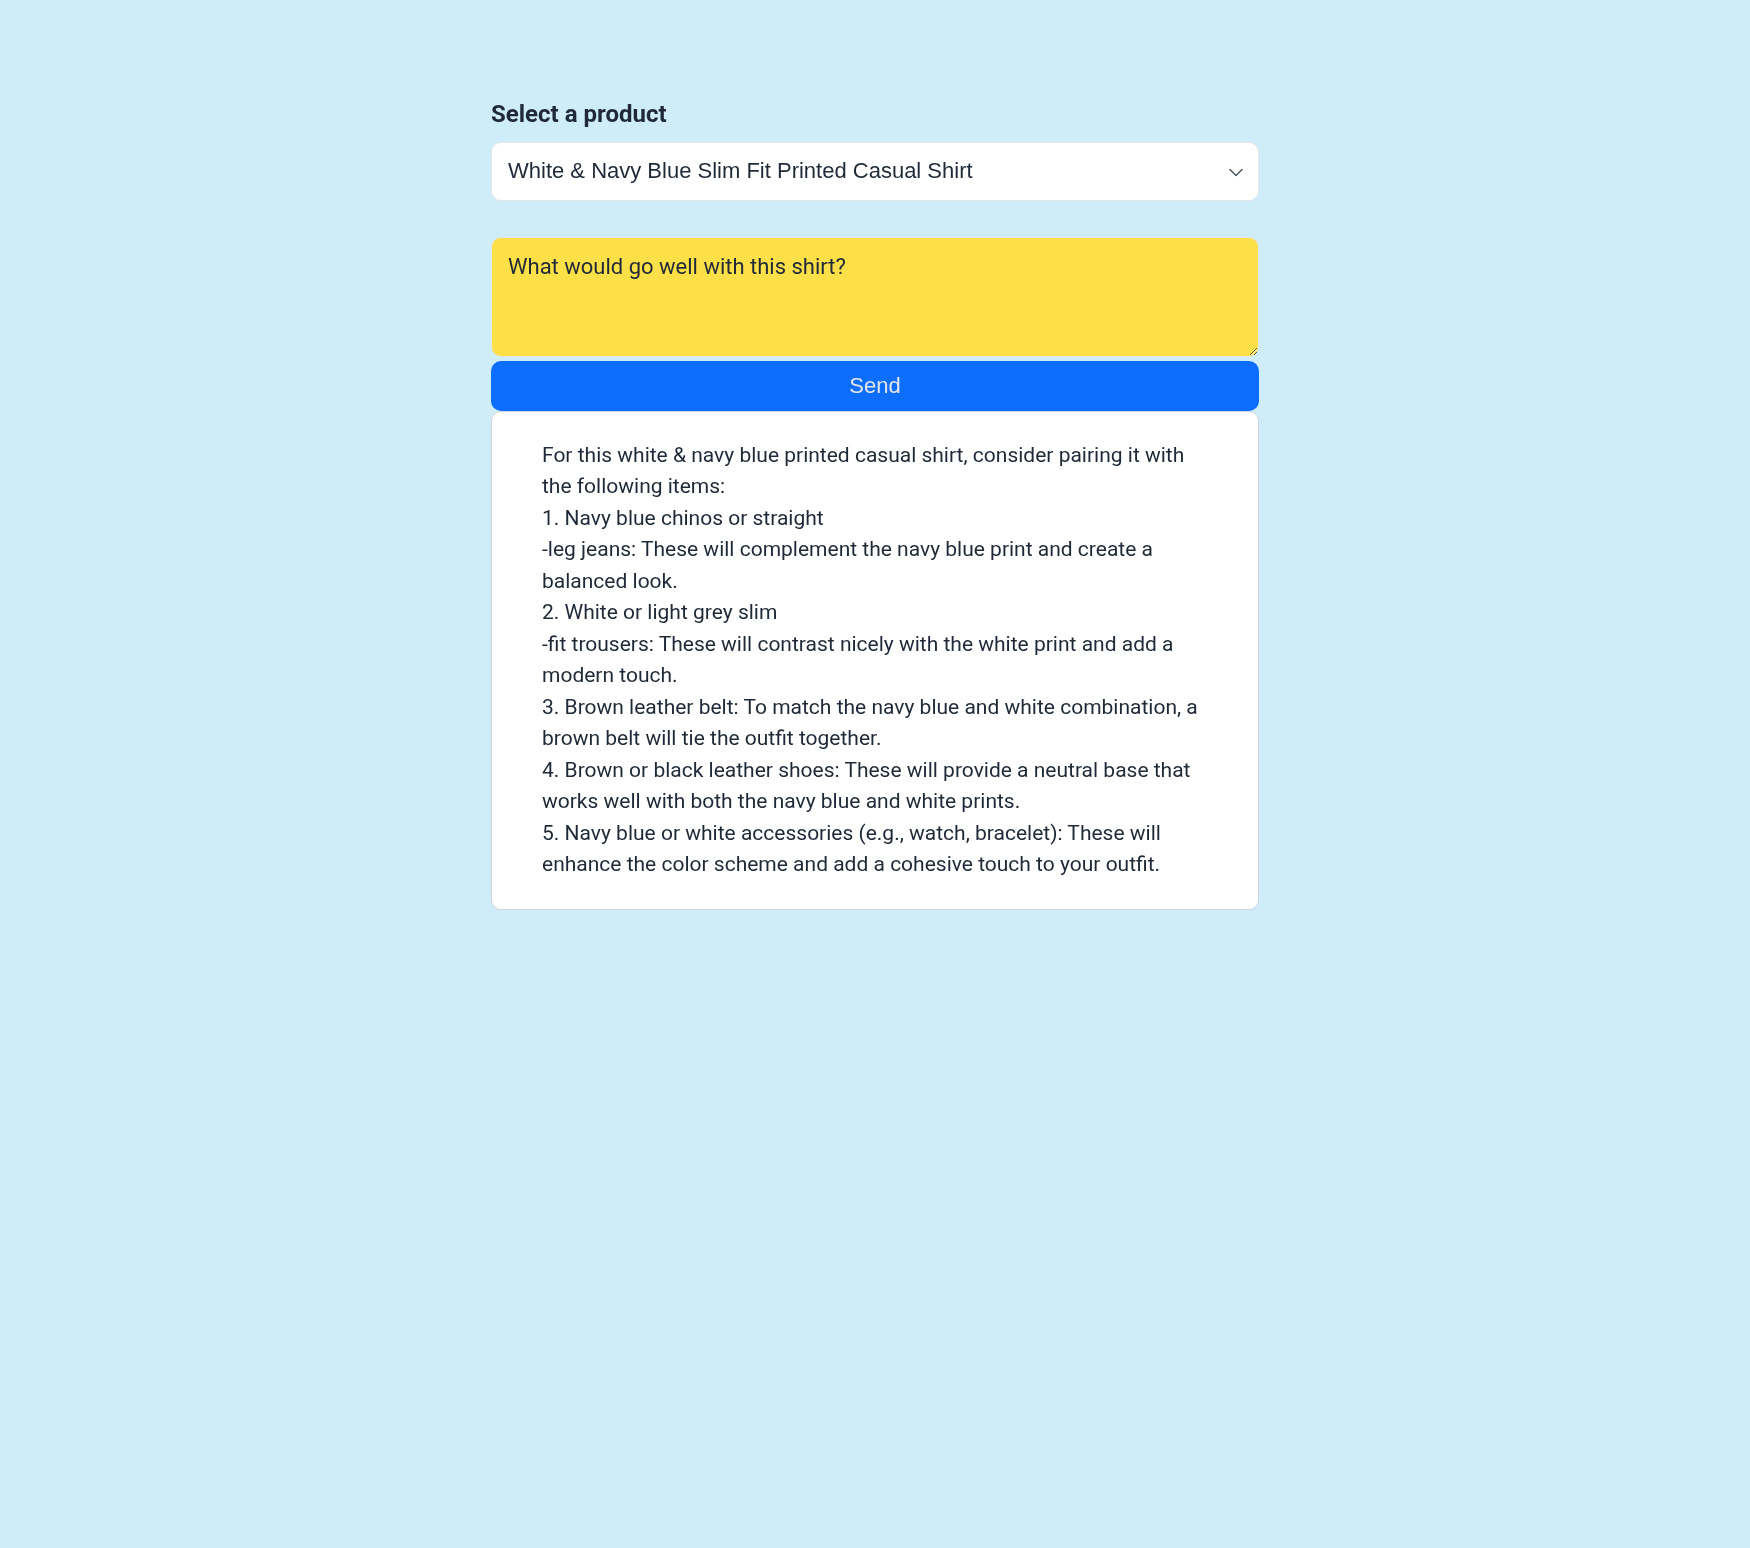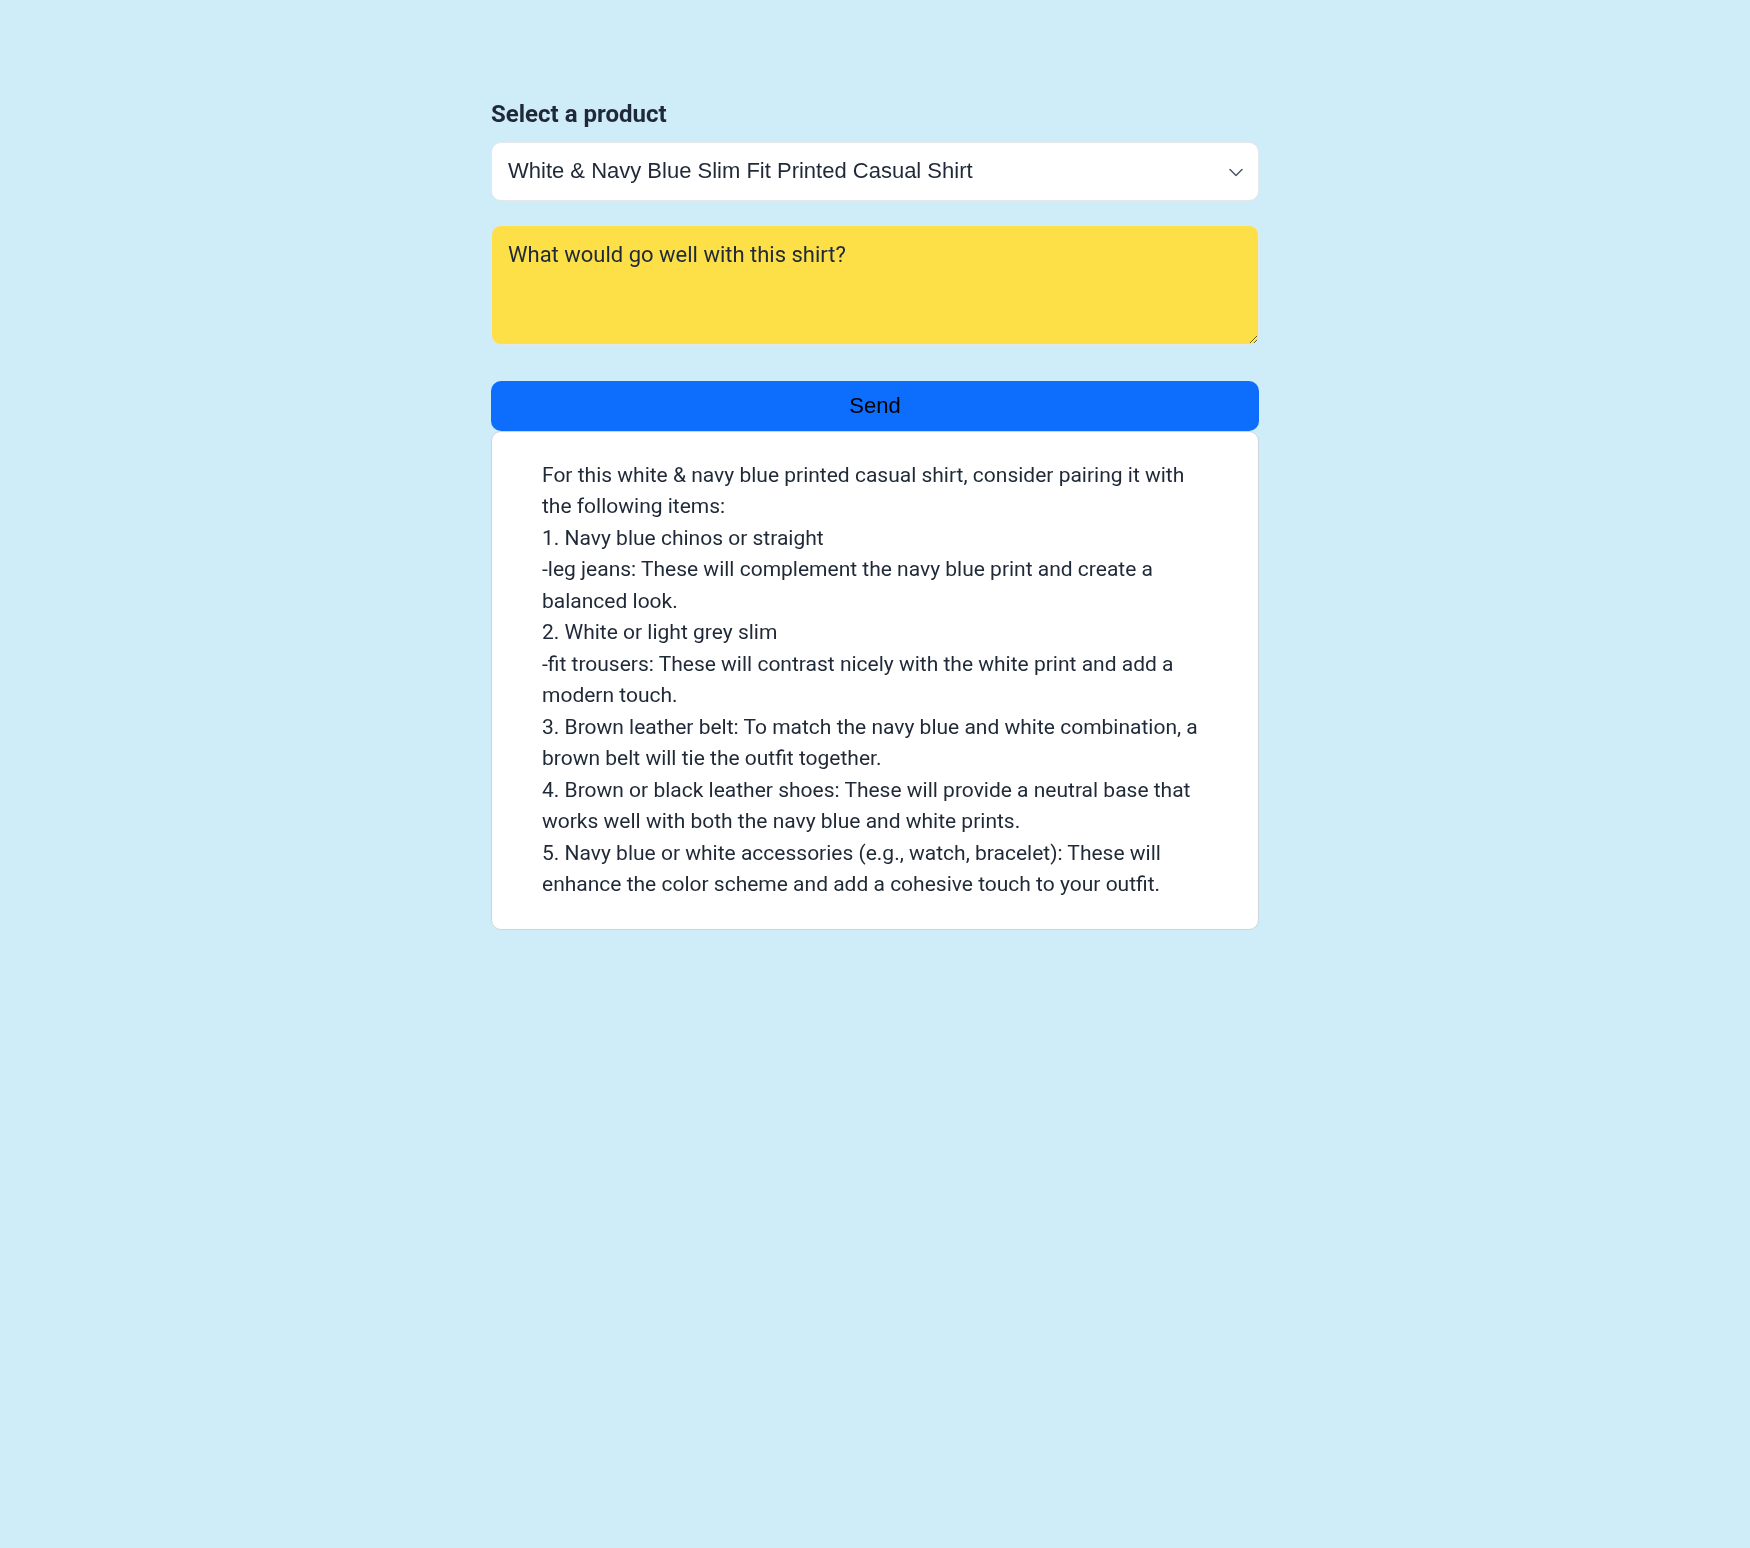--- a/index.html
+++ b/index.html
@@ -20,21 +20,21 @@
       padding: 0 16px;
     }
     .label {
       font-size: 24px;
       font-weight: 700;
       color: #1f2937;
       margin-bottom: 14px;
     }
     .select-wrap {
       position: relative;
-      margin-bottom: 24px;
+      margin-bottom: 36px;
       text-decoration: underline;
     }
     .select {
       width: 100%;
       background: #ffffff;
       border: 1px solid #e5e7eb;
       border-radius: 10px;
       padding: 14px 44px 14px 16px;
       font-size: 22px;
       color: #1f2937;
@@ -62,28 +62,27 @@
       color: #1f2937;
       resize: vertical;
       min-height: 120px;
       font-family: inherit;
       line-height: 1.4;
     }
     .send-btn {
       display: block;
       width: 100%;
       background: #0d6efd;
-      color: #000000;
+      color: #e5e5e5;
       border: none;
       border-radius: 10px;
       padding: 12px 0;
       font-size: 22px;
       font-weight: 400;
       cursor: pointer;
-      margin-top: 32px;
     }
     .response-card {
       background: #ffffff;
       border: 1px solid #d1d5db;
       border-radius: 10px;
       padding: 28px 50px;
       font-size: 21px;
       line-height: 1.5;
       color: #1f2937;
       white-space: pre-line;

